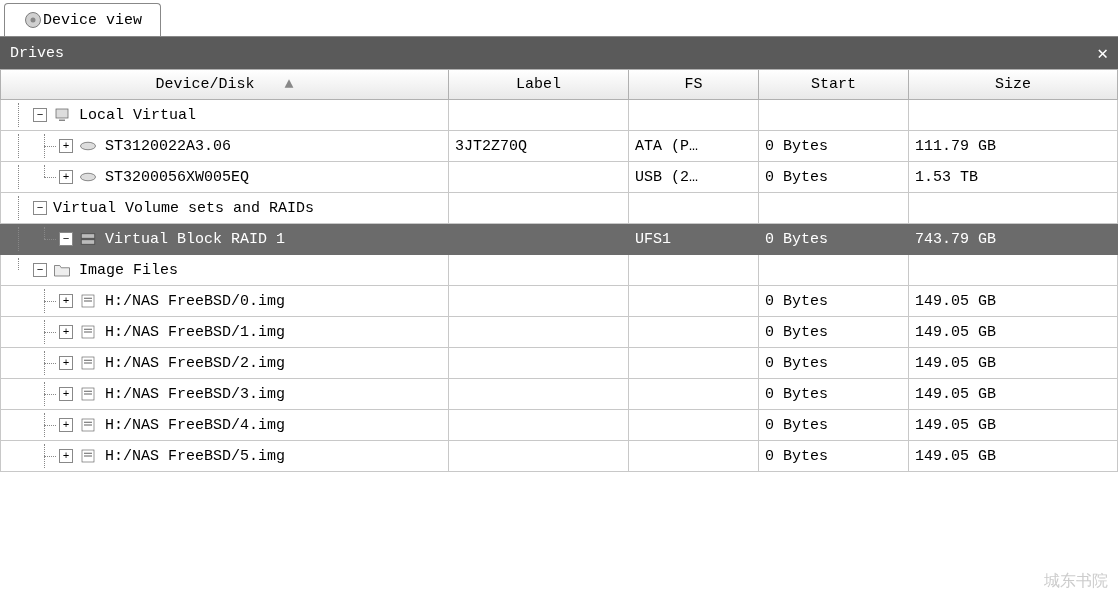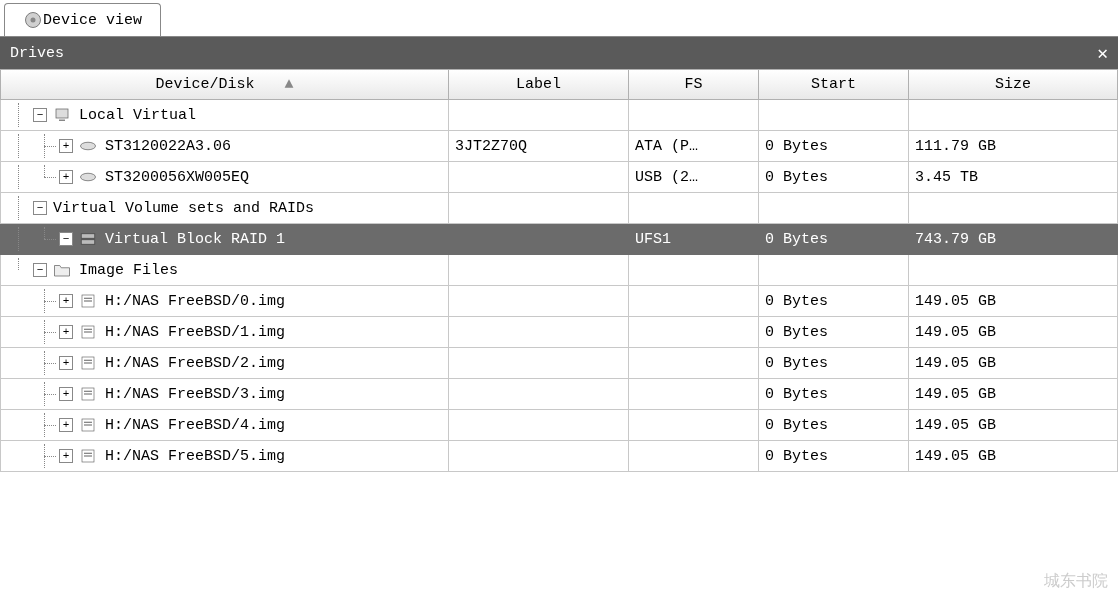--- a/index.html
+++ b/index.html
@@ -193,21 +193,21 @@
               <svg width="18" height="14" viewBox="0 0 24 16">
                 <ellipse cx="12" cy="8" rx="10" ry="5" fill="#ddd" stroke="#666"></ellipse>
               </svg>
             </span>
       <span>ST3200056XW005EQ</span>
     </div>
         </td>
     <td></td>
     <td>USB (2…</td>
     <td>0 Bytes</td>
-    <td>3.45 TB</td>
+    <td>1.53 TB</td>
   </tr>
 
   <tr class="row">
     <td class="col-device">
           <div class="tree-cell">
       <span class="indent">
               <span class="tree-line-v"></span>
             </span>
       <span class="expand-box">−</span>
       <span>Virtual Volume sets and RAIDs</span>

